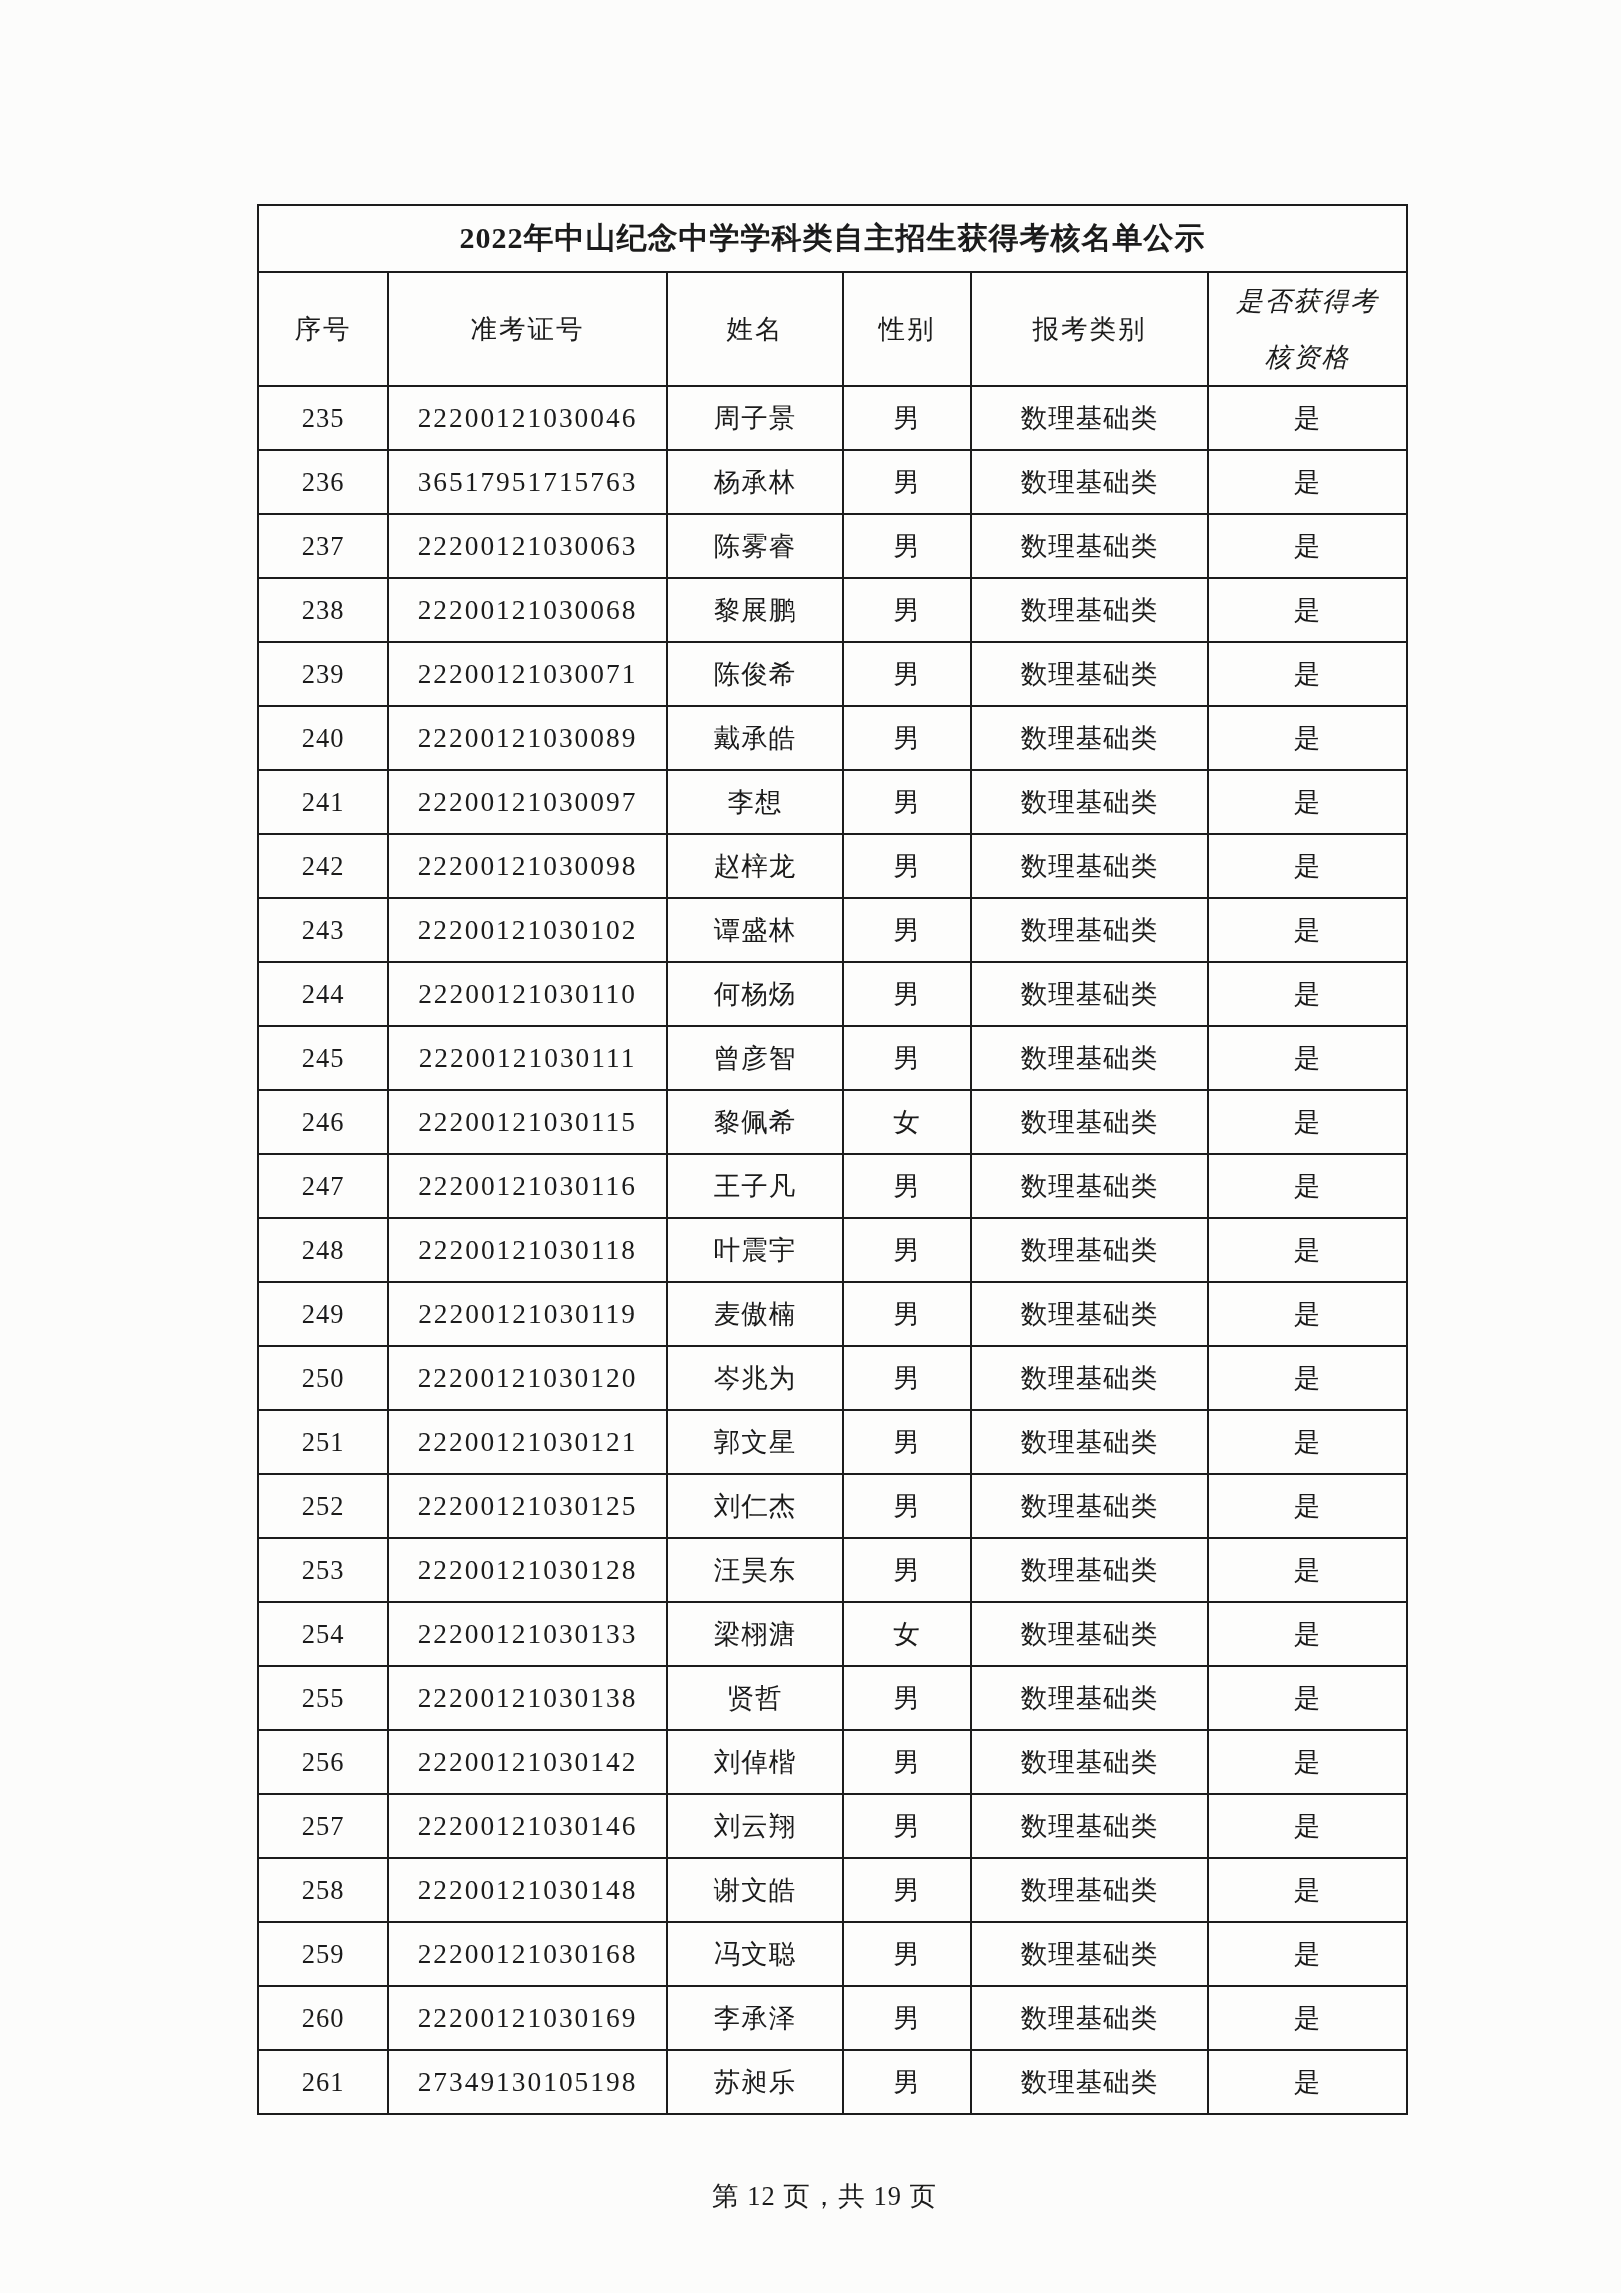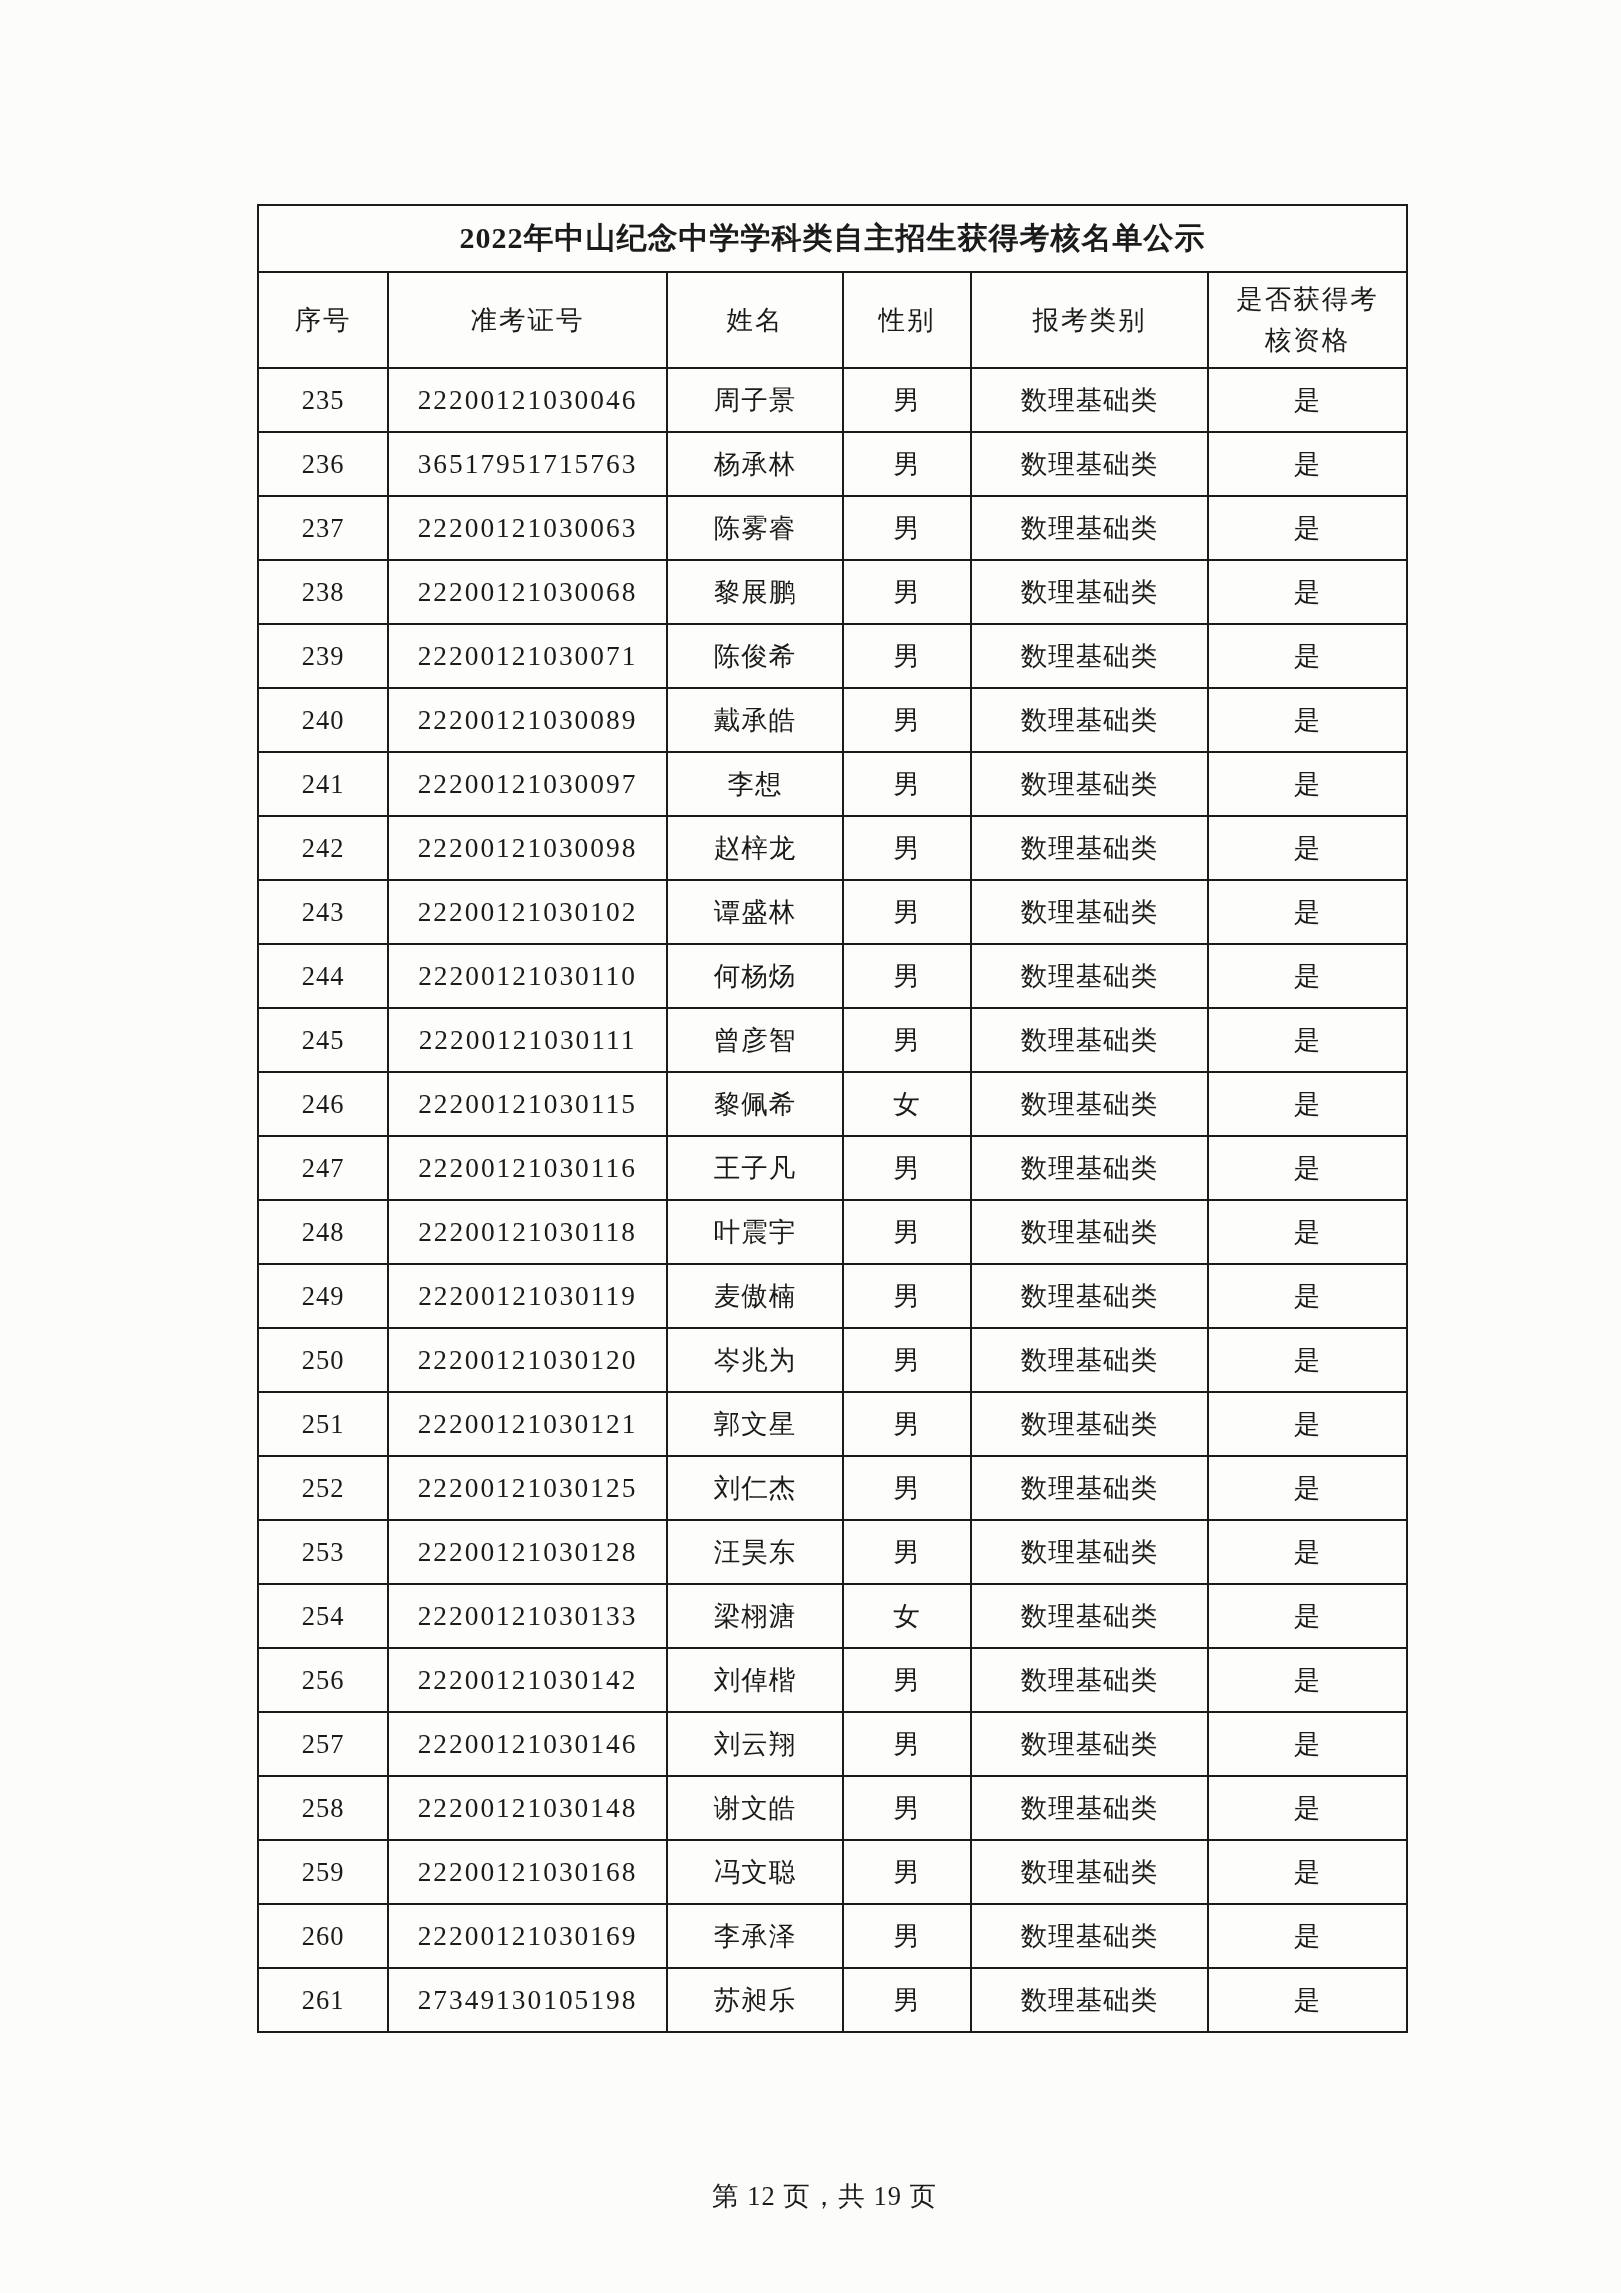--- a/index.html
+++ b/index.html
@@ -47,22 +47,23 @@
   tr.header-row th {
     height: 94px;
     font-size: 26.5px;
     font-weight: normal;
     letter-spacing: 2px;
     border-bottom: 2.9px solid #1c1c1c;
   }
   .hdr-wrap {
     display: inline-block;
     max-width: 169px;
-    line-height: 41px;
+    line-height: 56px;
     letter-spacing: 2px;
+    font-style: italic;
   }
   tbody td {
     height: 62px;
     font-size: 26.5px;
     letter-spacing: 1px;
   }
   tbody td[data-name="cell-exam-id"] {
     font-size: 27.4px;
     letter-spacing: 2px;
   }
@@ -259,20 +260,28 @@
         </tr>
         <tr data-name="table-row">
           <td data-name="cell-index">254</td>
           <td data-name="cell-exam-id">22200121030133</td>
           <td data-name="cell-name">梁栩溏</td>
           <td data-name="cell-gender">女</td>
           <td data-name="cell-category">数理基础类</td>
           <td data-name="cell-qualified">是</td>
         </tr>
         <tr data-name="table-row">
+          <td data-name="cell-index">255</td>
+          <td data-name="cell-exam-id">22200121030138</td>
+          <td data-name="cell-name">贤哲</td>
+          <td data-name="cell-gender">男</td>
+          <td data-name="cell-category">数理基础类</td>
+          <td data-name="cell-qualified">是</td>
+        </tr>
+        <tr data-name="table-row">
           <td data-name="cell-index">256</td>
           <td data-name="cell-exam-id">22200121030142</td>
           <td data-name="cell-name">刘倬楷</td>
           <td data-name="cell-gender">男</td>
           <td data-name="cell-category">数理基础类</td>
           <td data-name="cell-qualified">是</td>
         </tr>
         <tr data-name="table-row">
           <td data-name="cell-index">257</td>
           <td data-name="cell-exam-id">22200121030146</td>

